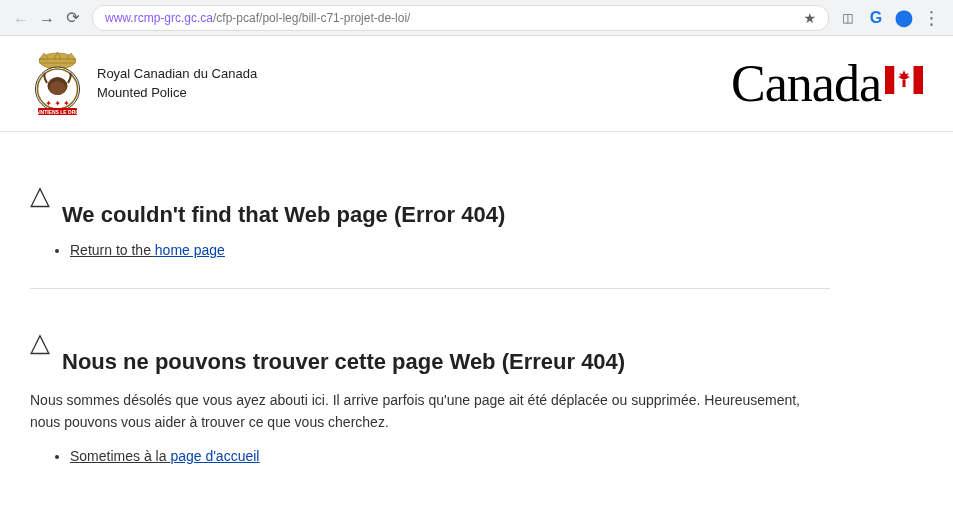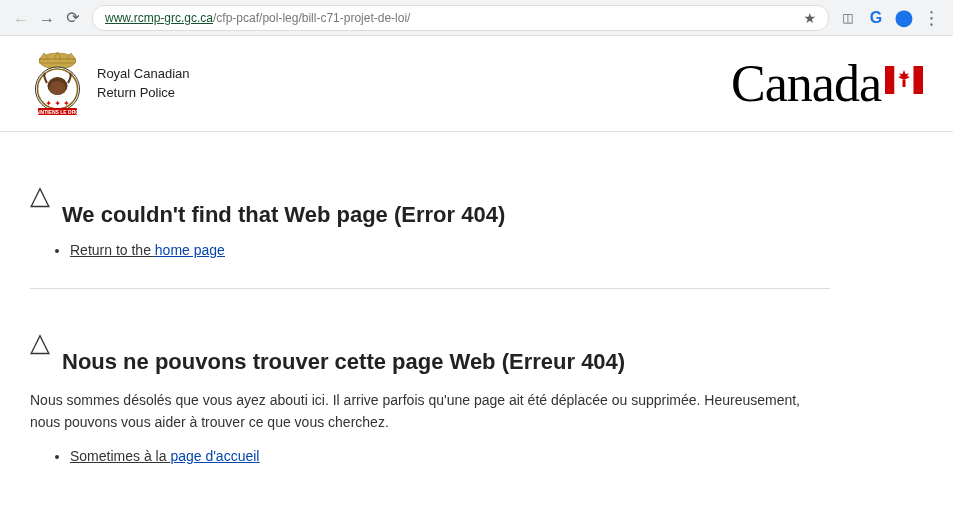--- a/index.html
+++ b/index.html
@@ -56,22 +56,21 @@
       align-items: center;
       height: 26px;
     }
 
     .address-url {
       flex: 1;
       font-size: 12px;
     }
 
     .address-url .domain {
-      color: #14532d;
-      text-decoration: underline;
+      color: #8b5cf6;
     }
 
     .address-url .path {
       color: #777;
       margin-top: 40px;
     }
 
     .browser-icons {
       display: flex;
       gap: 6px;
@@ -266,23 +265,24 @@
 
         <text x="27.5" y="55" text-anchor="middle" font-size="8" fill="#cc0000">✦ ✦ ✦</text>
 
         <rect x="8" y="57" width="39" height="7" fill="#cc0000" rx="1"></rect>
         <text x="27.5" y="63" text-anchor="middle" font-size="5" fill="#fff" font-weight="bold">MAINTIENS LE DROIT</text>
       </svg>
 
       <div class="org-names">
         <div class="org-name-en">
           <div>Royal Canadian</div>
-          <div>Return Police</div>
+          <div>Mounted Police</div>
         </div>
         <div class="org-name-fr">
+          <div>du Canada</div>
         </div>
       </div>
     </div>
 
     <div class="canada-wordmark">
       <span class="canada-text">Canada</span>
 
       <span class="canada-flag">
         <svg width="38" height="28" viewBox="0 0 38 28" xmlns="http://www.w3.org/2000/svg">
           <rect x="0" y="0" width="9.5" height="28" fill="#cc0001"></rect>

